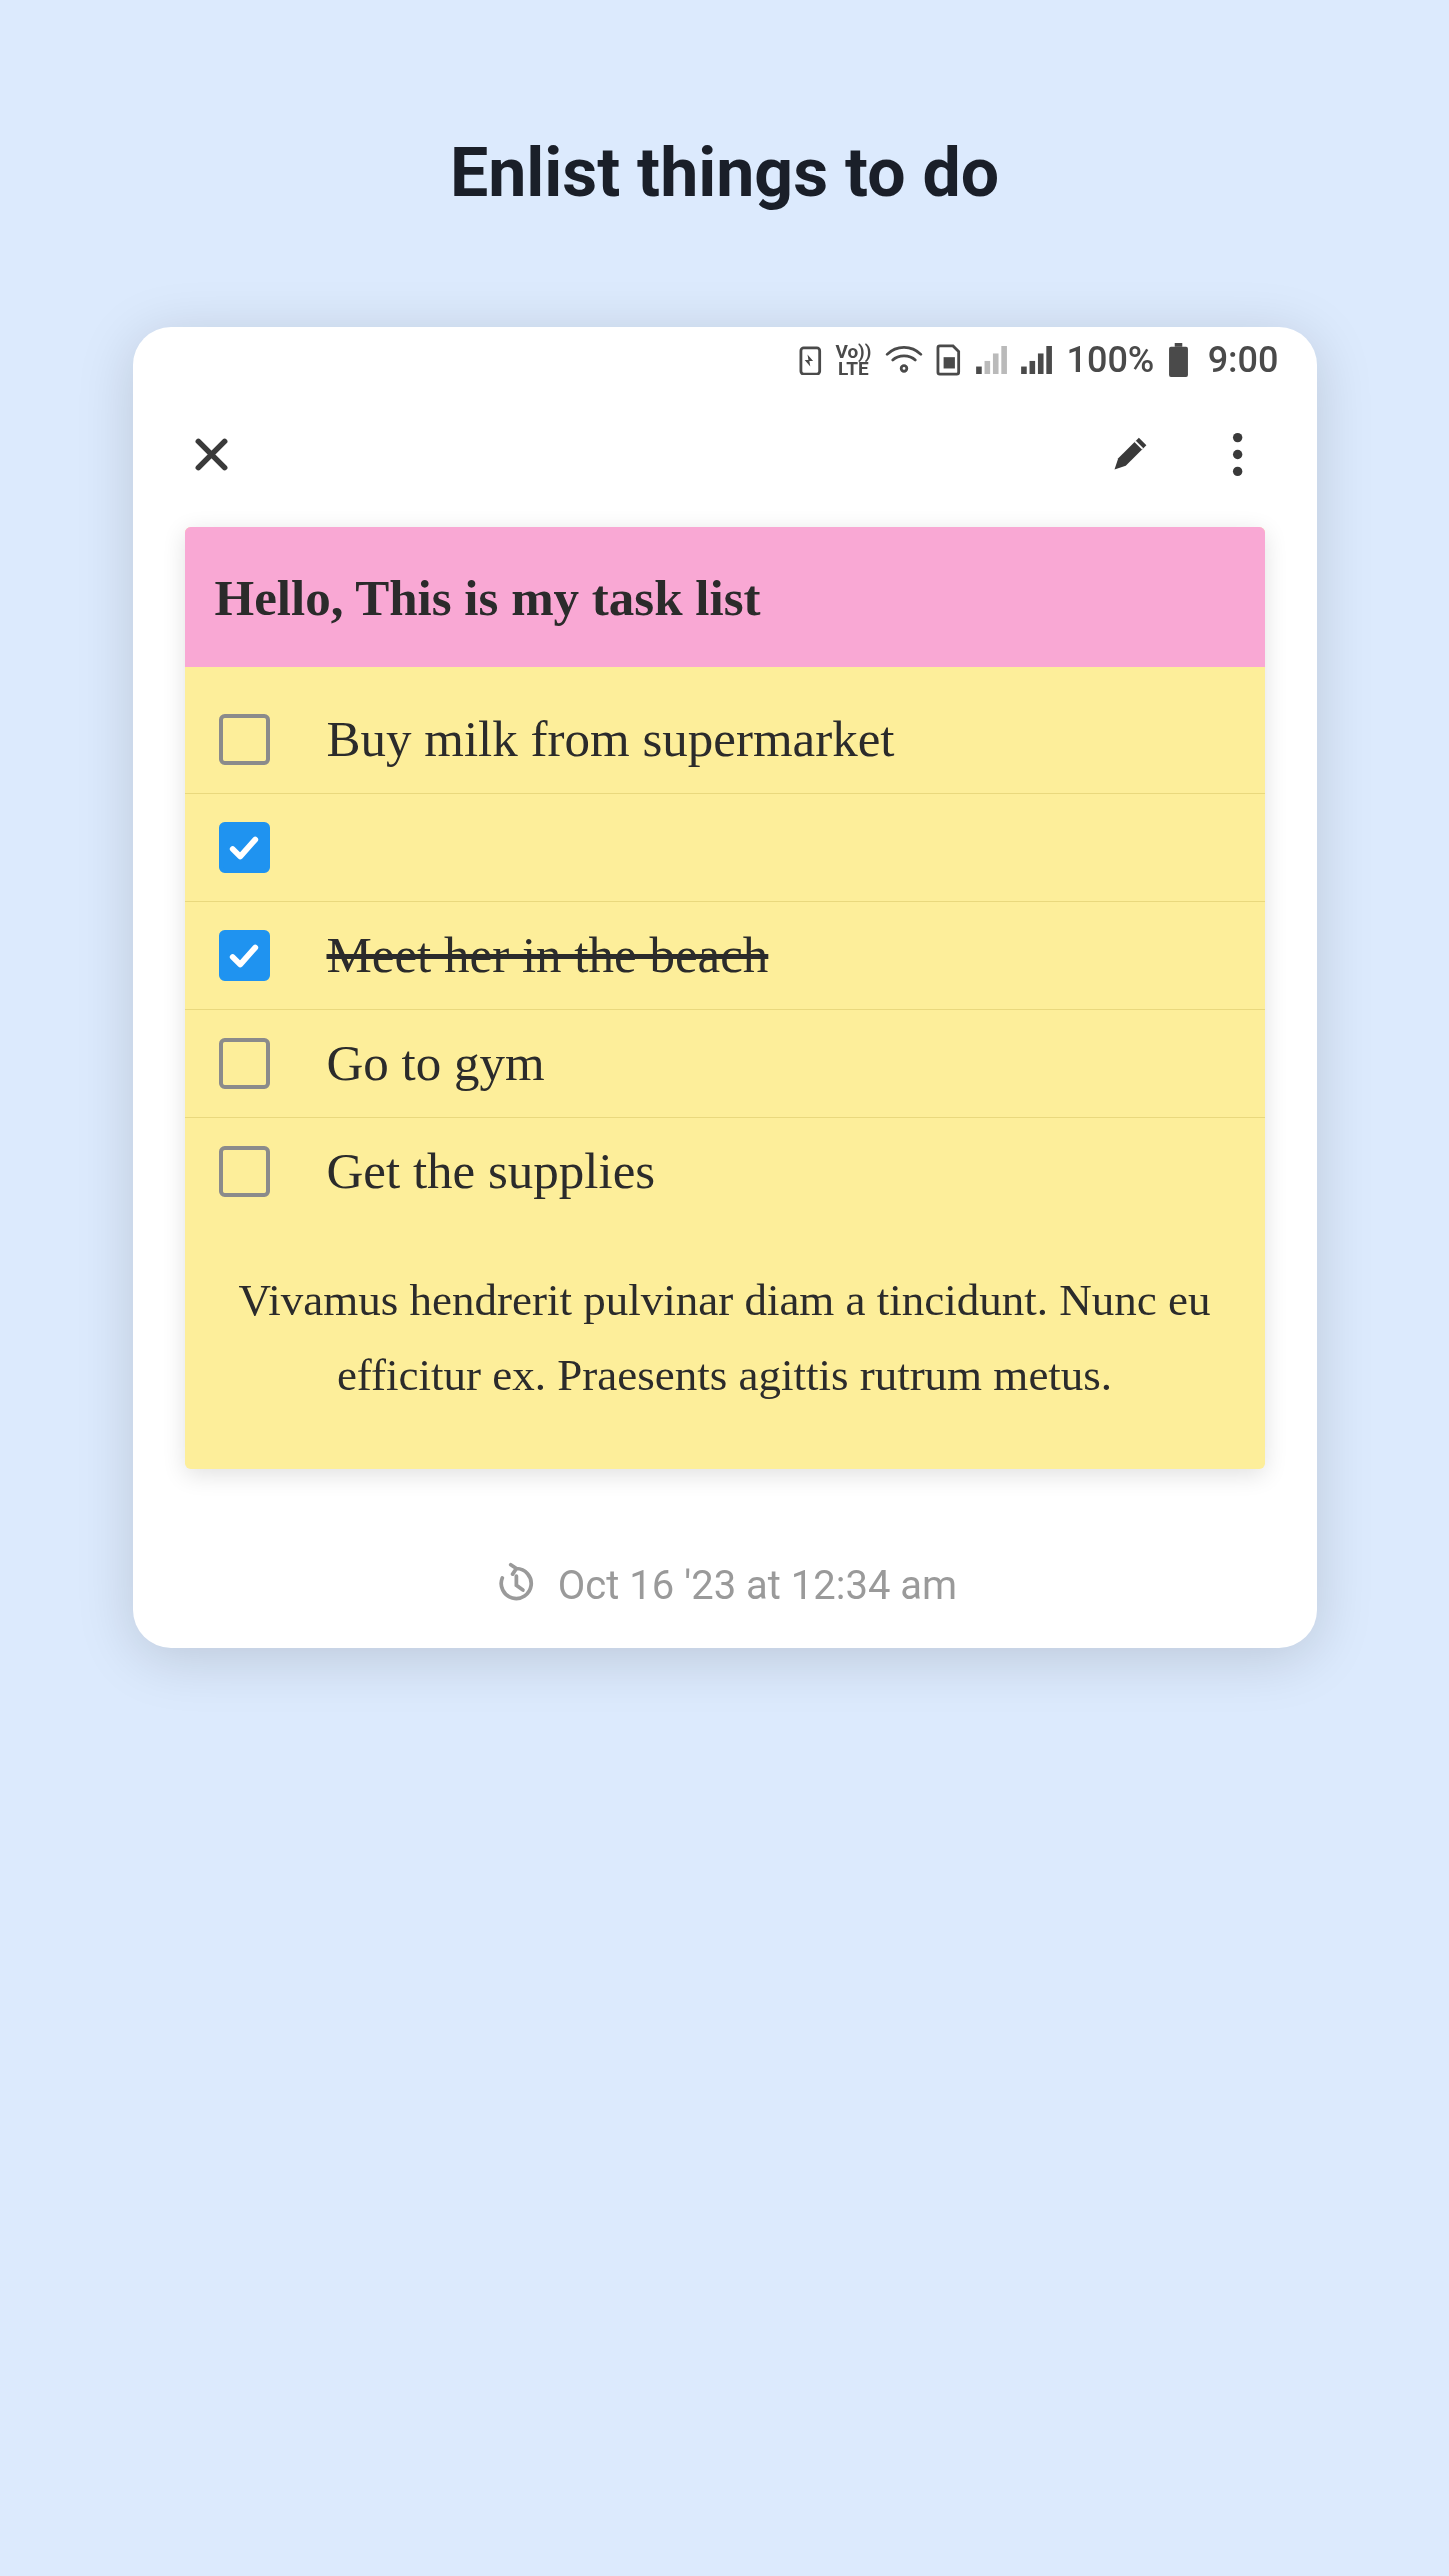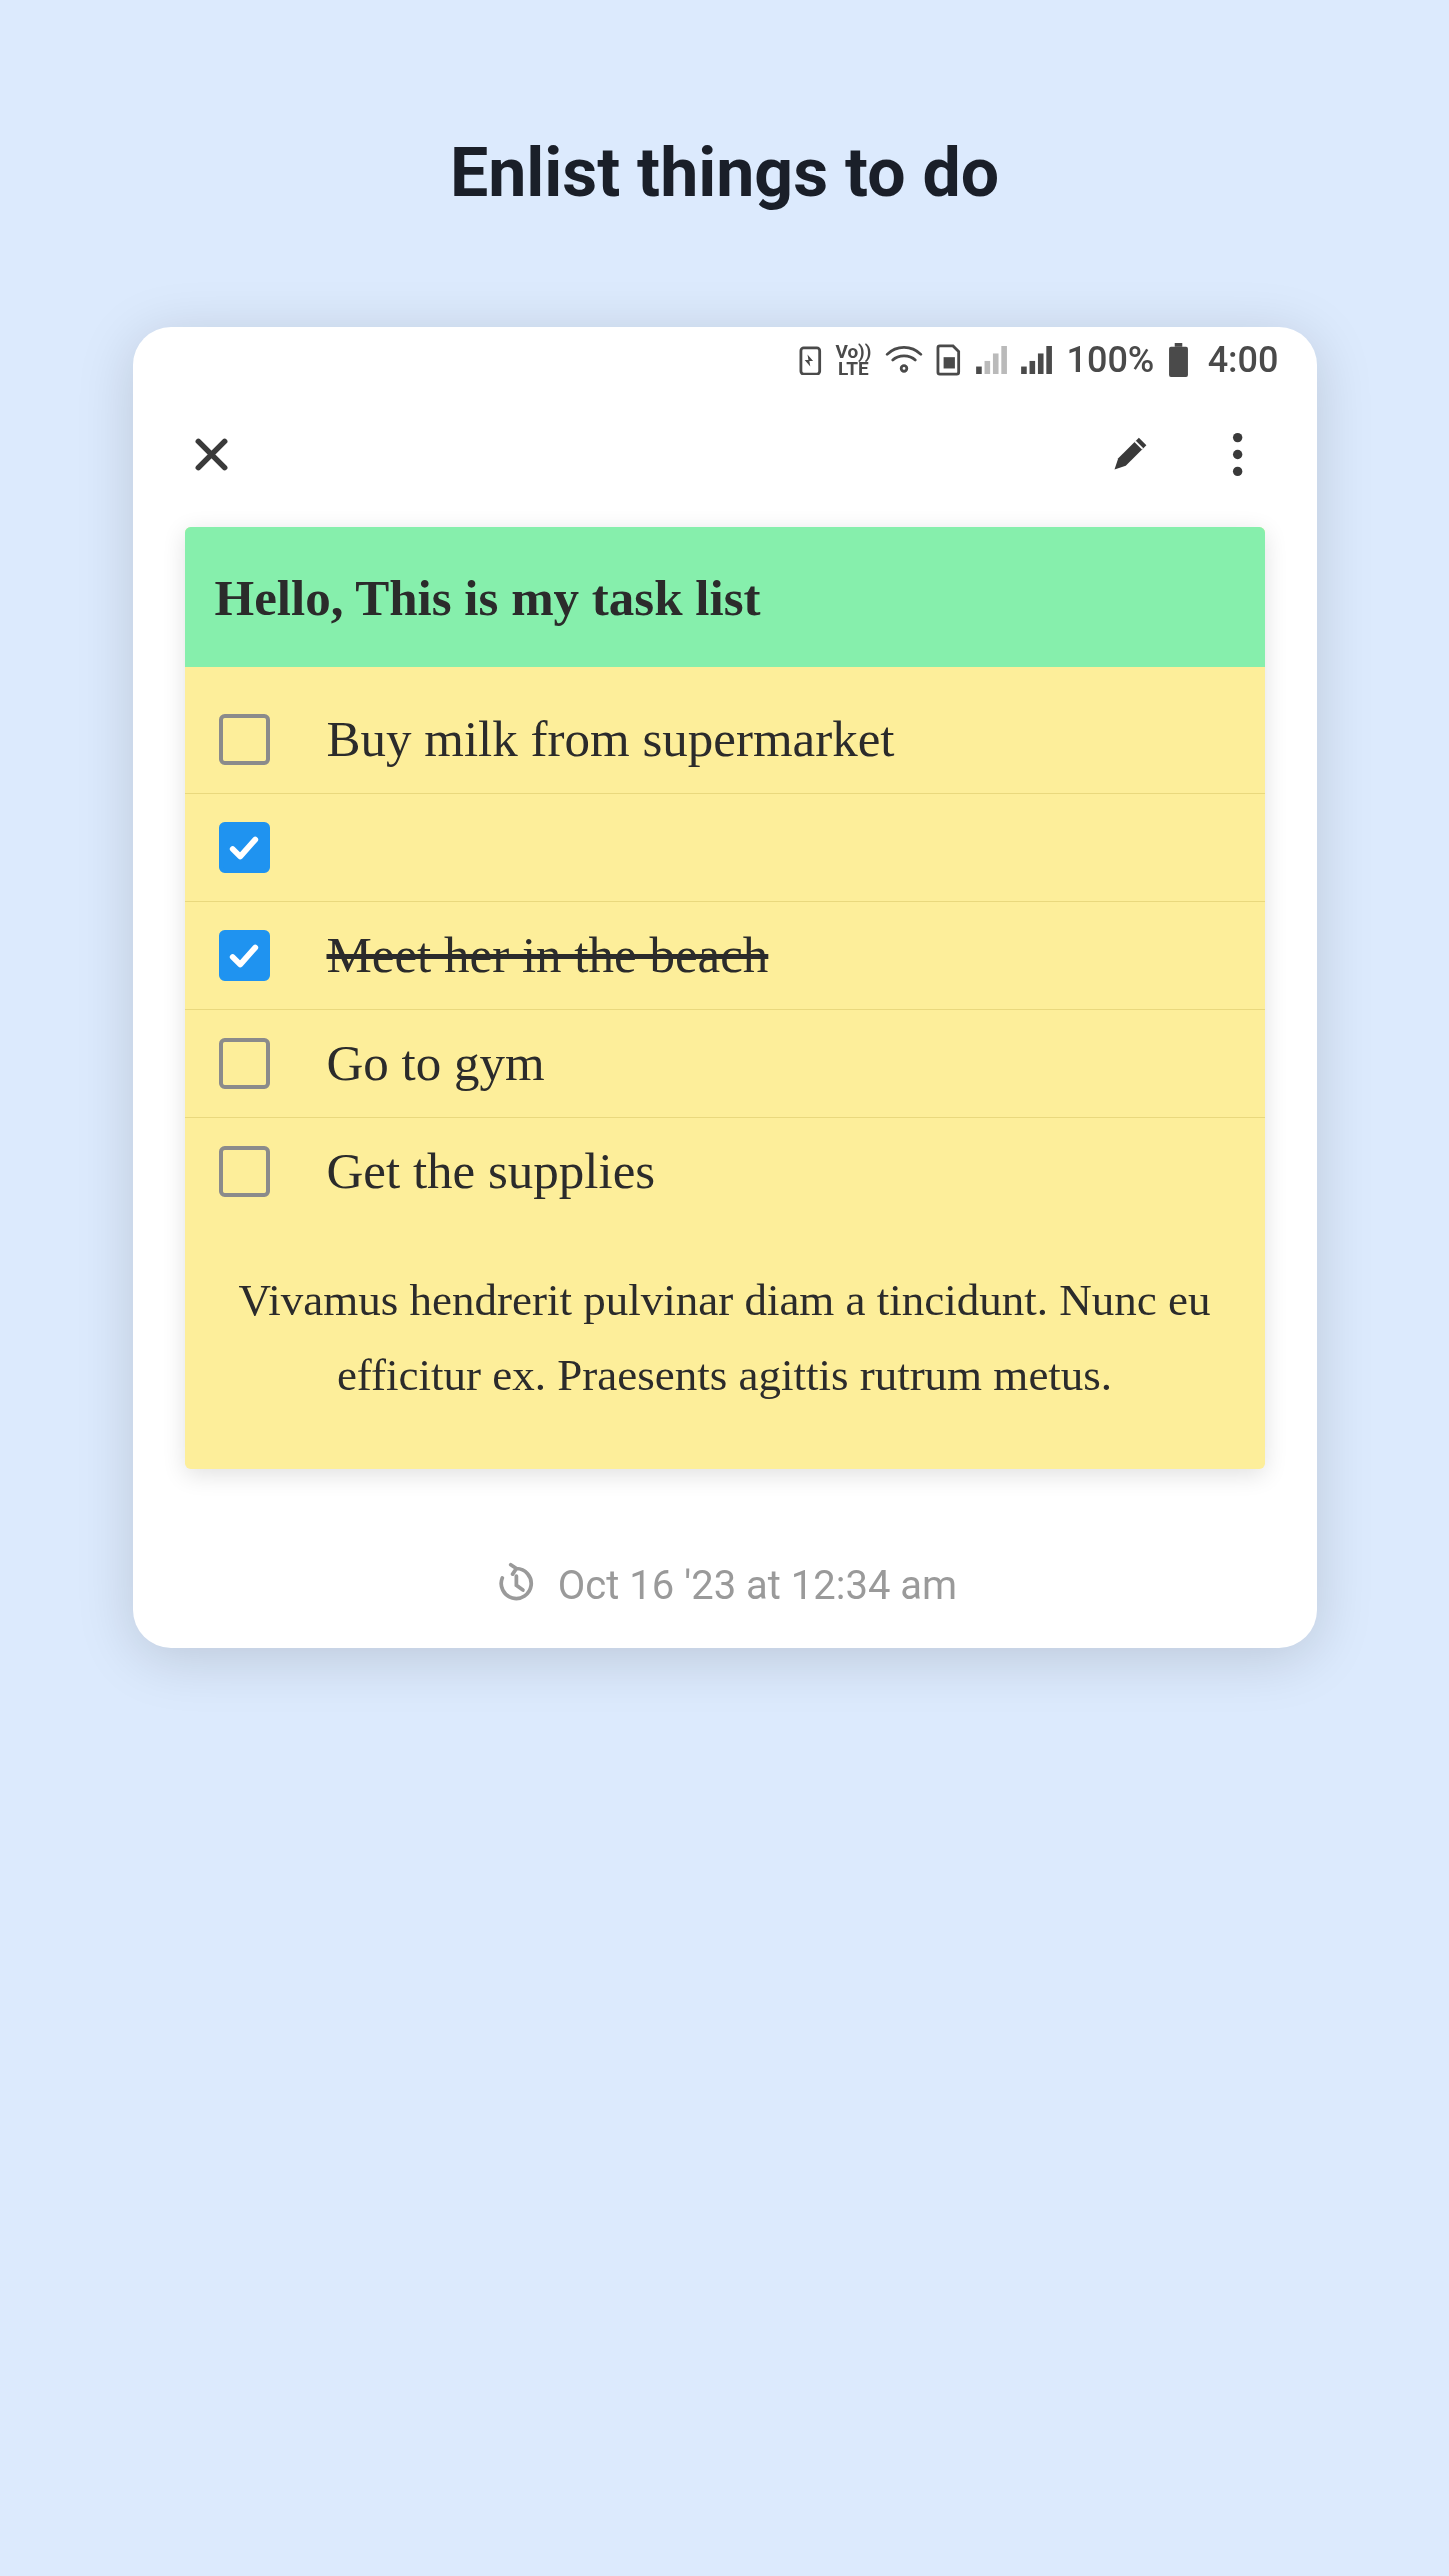--- a/index.html
+++ b/index.html
@@ -64,21 +64,21 @@
     color: #3a3a3a;
   }
   .note-card {
     margin: 11.4px 52px 0 52px;
     background: #fdee9a;
     border-radius: 5.7px;
     overflow: hidden;
     box-shadow: 0 5.7px 23px rgba(0,0,0,0.12);
   }
   .note-header {
-    background: #86efac;
+    background: #f9a8d4;
     padding: 42px 30px 40px 30px;
   }
   .note-title {
     font-family: 'Brush Script MT', 'Lucida Handwriting', cursive;
     font-size: 51px;
     font-weight: 700;
     color: #2b2b2b;
   }
   .task-list {
     padding: 19px 0 0 0;
@@ -182,21 +182,21 @@
           <rect x="27" y="0" width="6" height="30" fill="#4a4a4a"></rect>
         </svg>
     </span>
     <span class="status-pct">100%</span>
     <span class="status-icon">
       <svg width="21" height="34" viewBox="0 0 22 36">
           <rect x="7" y="0" width="8" height="4" fill="#4a4a4a"></rect>
           <rect x="1" y="4" width="20" height="32" rx="2" fill="#4a4a4a"></rect>
         </svg>
     </span>
-    <span class="status-time">4:00</span>
+    <span class="status-time">9:00</span>
   </div>
 
   <div class="app-bar">
     <span class="icon-btn">
       <svg width="45" height="45" viewBox="0 0 48 48">
           <path d="M10 10l28 28M38 10L10 38" stroke="#3a3a3a" stroke-width="6" stroke-linecap="round"></path>
         </svg>
     </span>
     <span class="spacer"></span>
     <span class="icon-btn">

